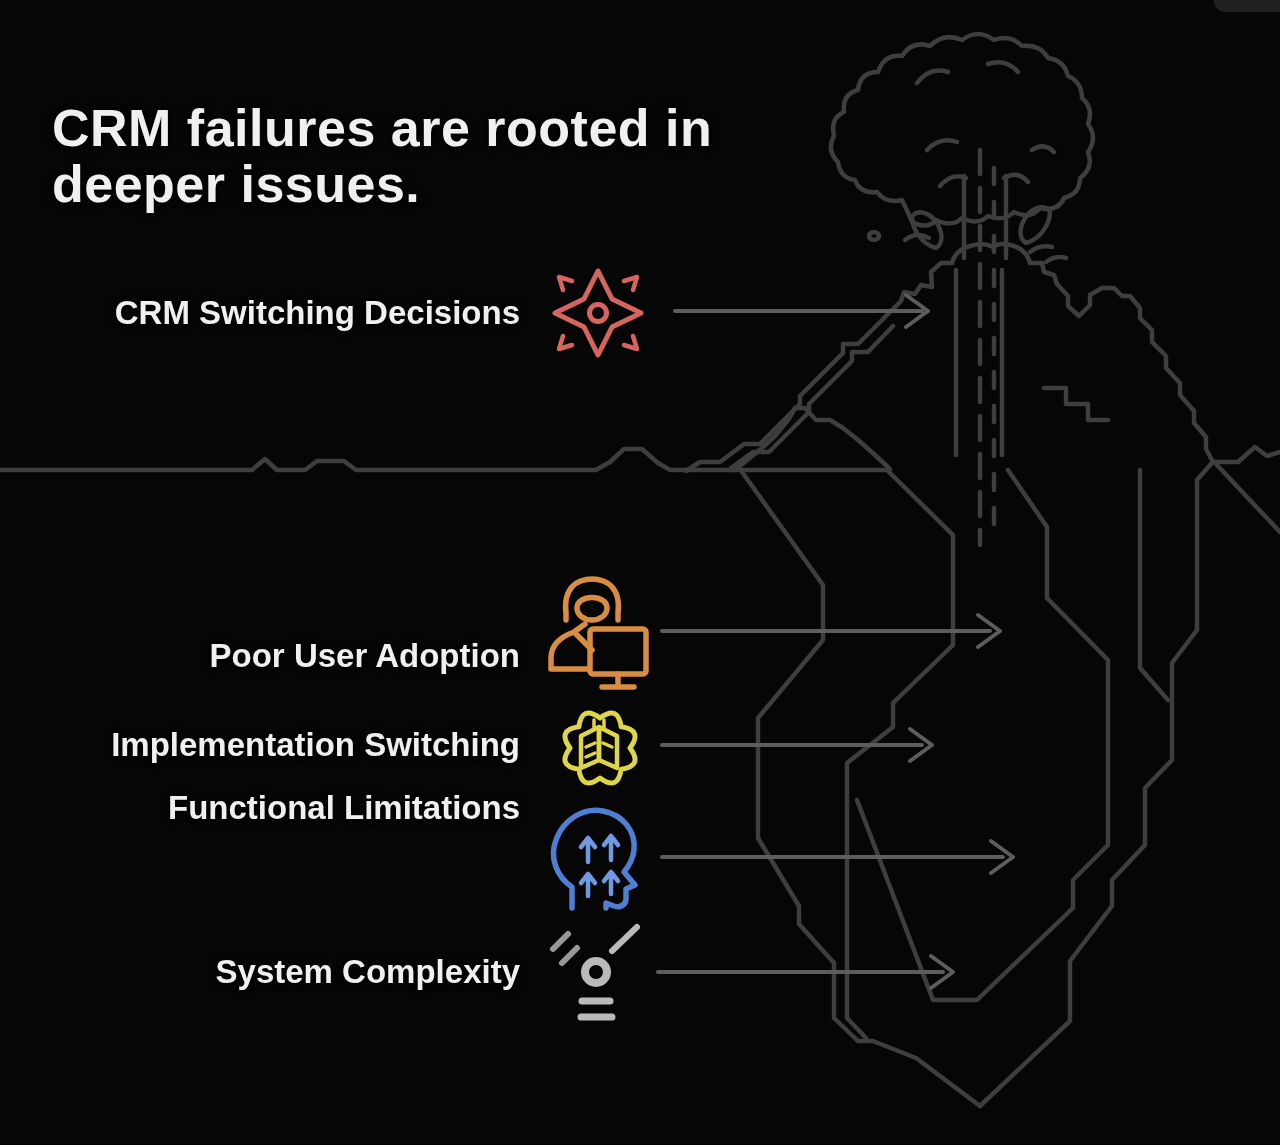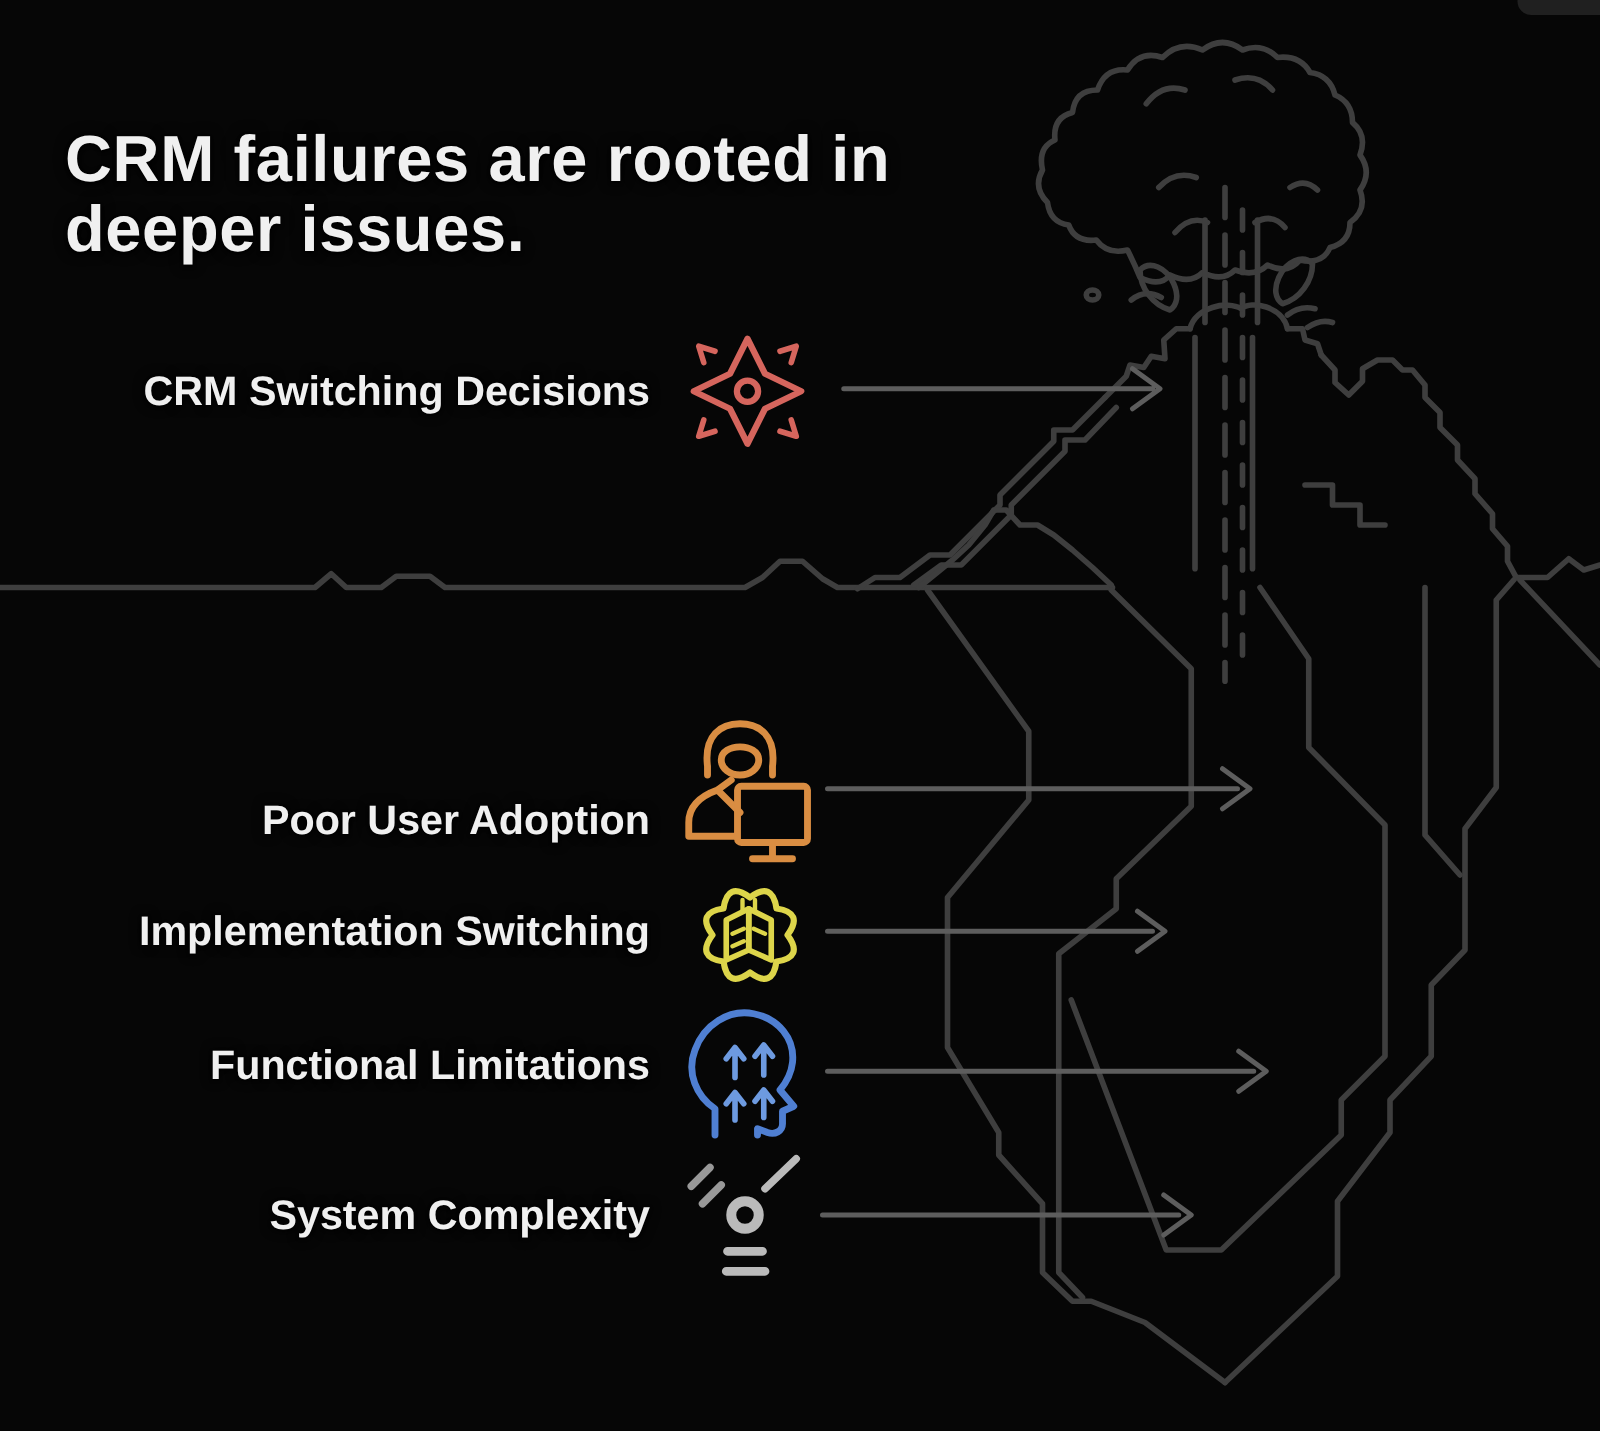--- a/index.html
+++ b/index.html
@@ -11,21 +11,21 @@
   .title{
     position:absolute;left:52px;top:100px;color:#f0f0f0;
     font-size:52px;font-weight:700;line-height:56px;letter-spacing:.5px;
     text-shadow:0 1px 3px #000,0 0 10px rgba(0,0,0,.85);
   }
   .label{
     position:absolute;right:760px;color:#f0f0f0;white-space:nowrap;
     font-size:33px;font-weight:600;line-height:40px;
     text-shadow:0 1px 3px #000,0 0 9px rgba(0,0,0,.85);
   }
-  .l1{top:293px;text-align:right;} .l2{top:612px;margin-top:24px;} .l3{top:725px;} .l4{top:832px;} .l5{top:952px;margin-left:24px;}
+  .l1{top:293px;text-align:right;} .l2{top:612px;margin-top:24px;} .l3{top:725px;} .l4{top:788px;} .l5{top:952px;margin-left:24px;}
 </style>
 </head>
 <body>
 
 <div id="stage">
 
   <svg id="art" viewBox="0 0 1280 1145">
 
     <g fill="none" stroke-width="4.5" stroke-linecap="round" stroke-linejoin="round" stroke="#3e3e3e">
 

